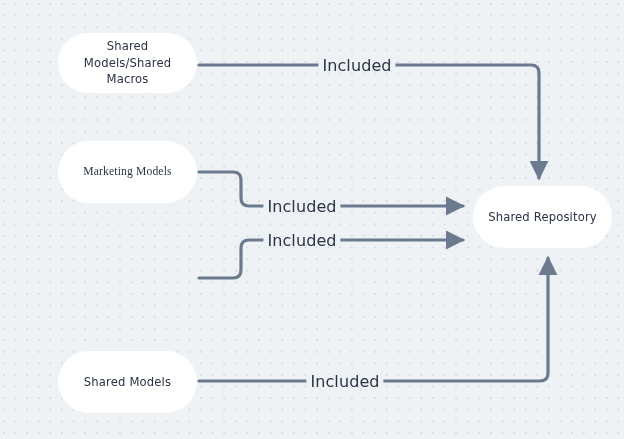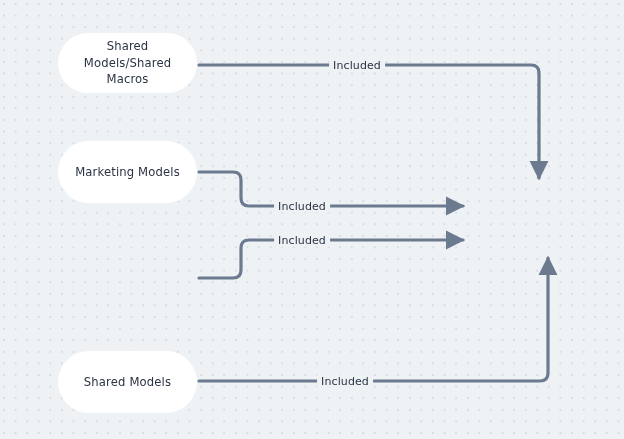--- a/index.html
+++ b/index.html
@@ -42,21 +42,21 @@
     box-sizing: border-box;
     padding: 4px 10px;
   }
   .node-label {
     display: block;
     white-space: pre-line;
   }
   .edge-label {
     position: absolute;
     color: #2b3444;
-    font-size: 11px;
+    font-size: 16px;
     line-height: 13px;
     letter-spacing: 0.1px;
     background: #eef2f5;
     padding: 0 4px;
     white-space: nowrap;
     transform: translate(-50%, -50%);
   }
 </style>
 </head>
 <body>
@@ -78,29 +78,32 @@
 
     <path d="M 199 381 L 540 381 Q 548 381 548 373 L 548 258" fill="none" stroke="#6b7a8f" stroke-width="3.2" stroke-linecap="round" marker-end="url(#arrow)"></path>
   </svg>
 
   <div class="node" style="left:58px; top:33px; width:139px; height:60px;">
     <span class="node-label">Shared
 Models/Shared
 Macros</span>
   </div>
 
-  <div class="node" style="left:58px; top:141px; width:139px; height:62px;">
+  <div class="node" style="left:58px; top:141px; width:139px; height:62px;font-family:Liberation Serif, serif;">
     <span class="node-label">Marketing Models</span>
   </div>
 
 
   <div class="node" style="left:58px; top:351px; width:139px; height:62px;">
     <span class="node-label">Shared Models</span>
   </div>
 
+  <div class="node" style="left:473px; top:186px; width:139px; height:62px;">
+    <span class="node-label">Shared Repository</span>
+  </div>
 
   <div class="edge-label" style="left:357px; top:65px;">Included</div>
 
   <div class="edge-label" style="left:302px; top:206px;">Included</div>
 
   <div class="edge-label" style="left:302px; top:240px;">Included</div>
 
   <div class="edge-label" style="left:345px; top:381px;">Included</div>
 
 </div>

